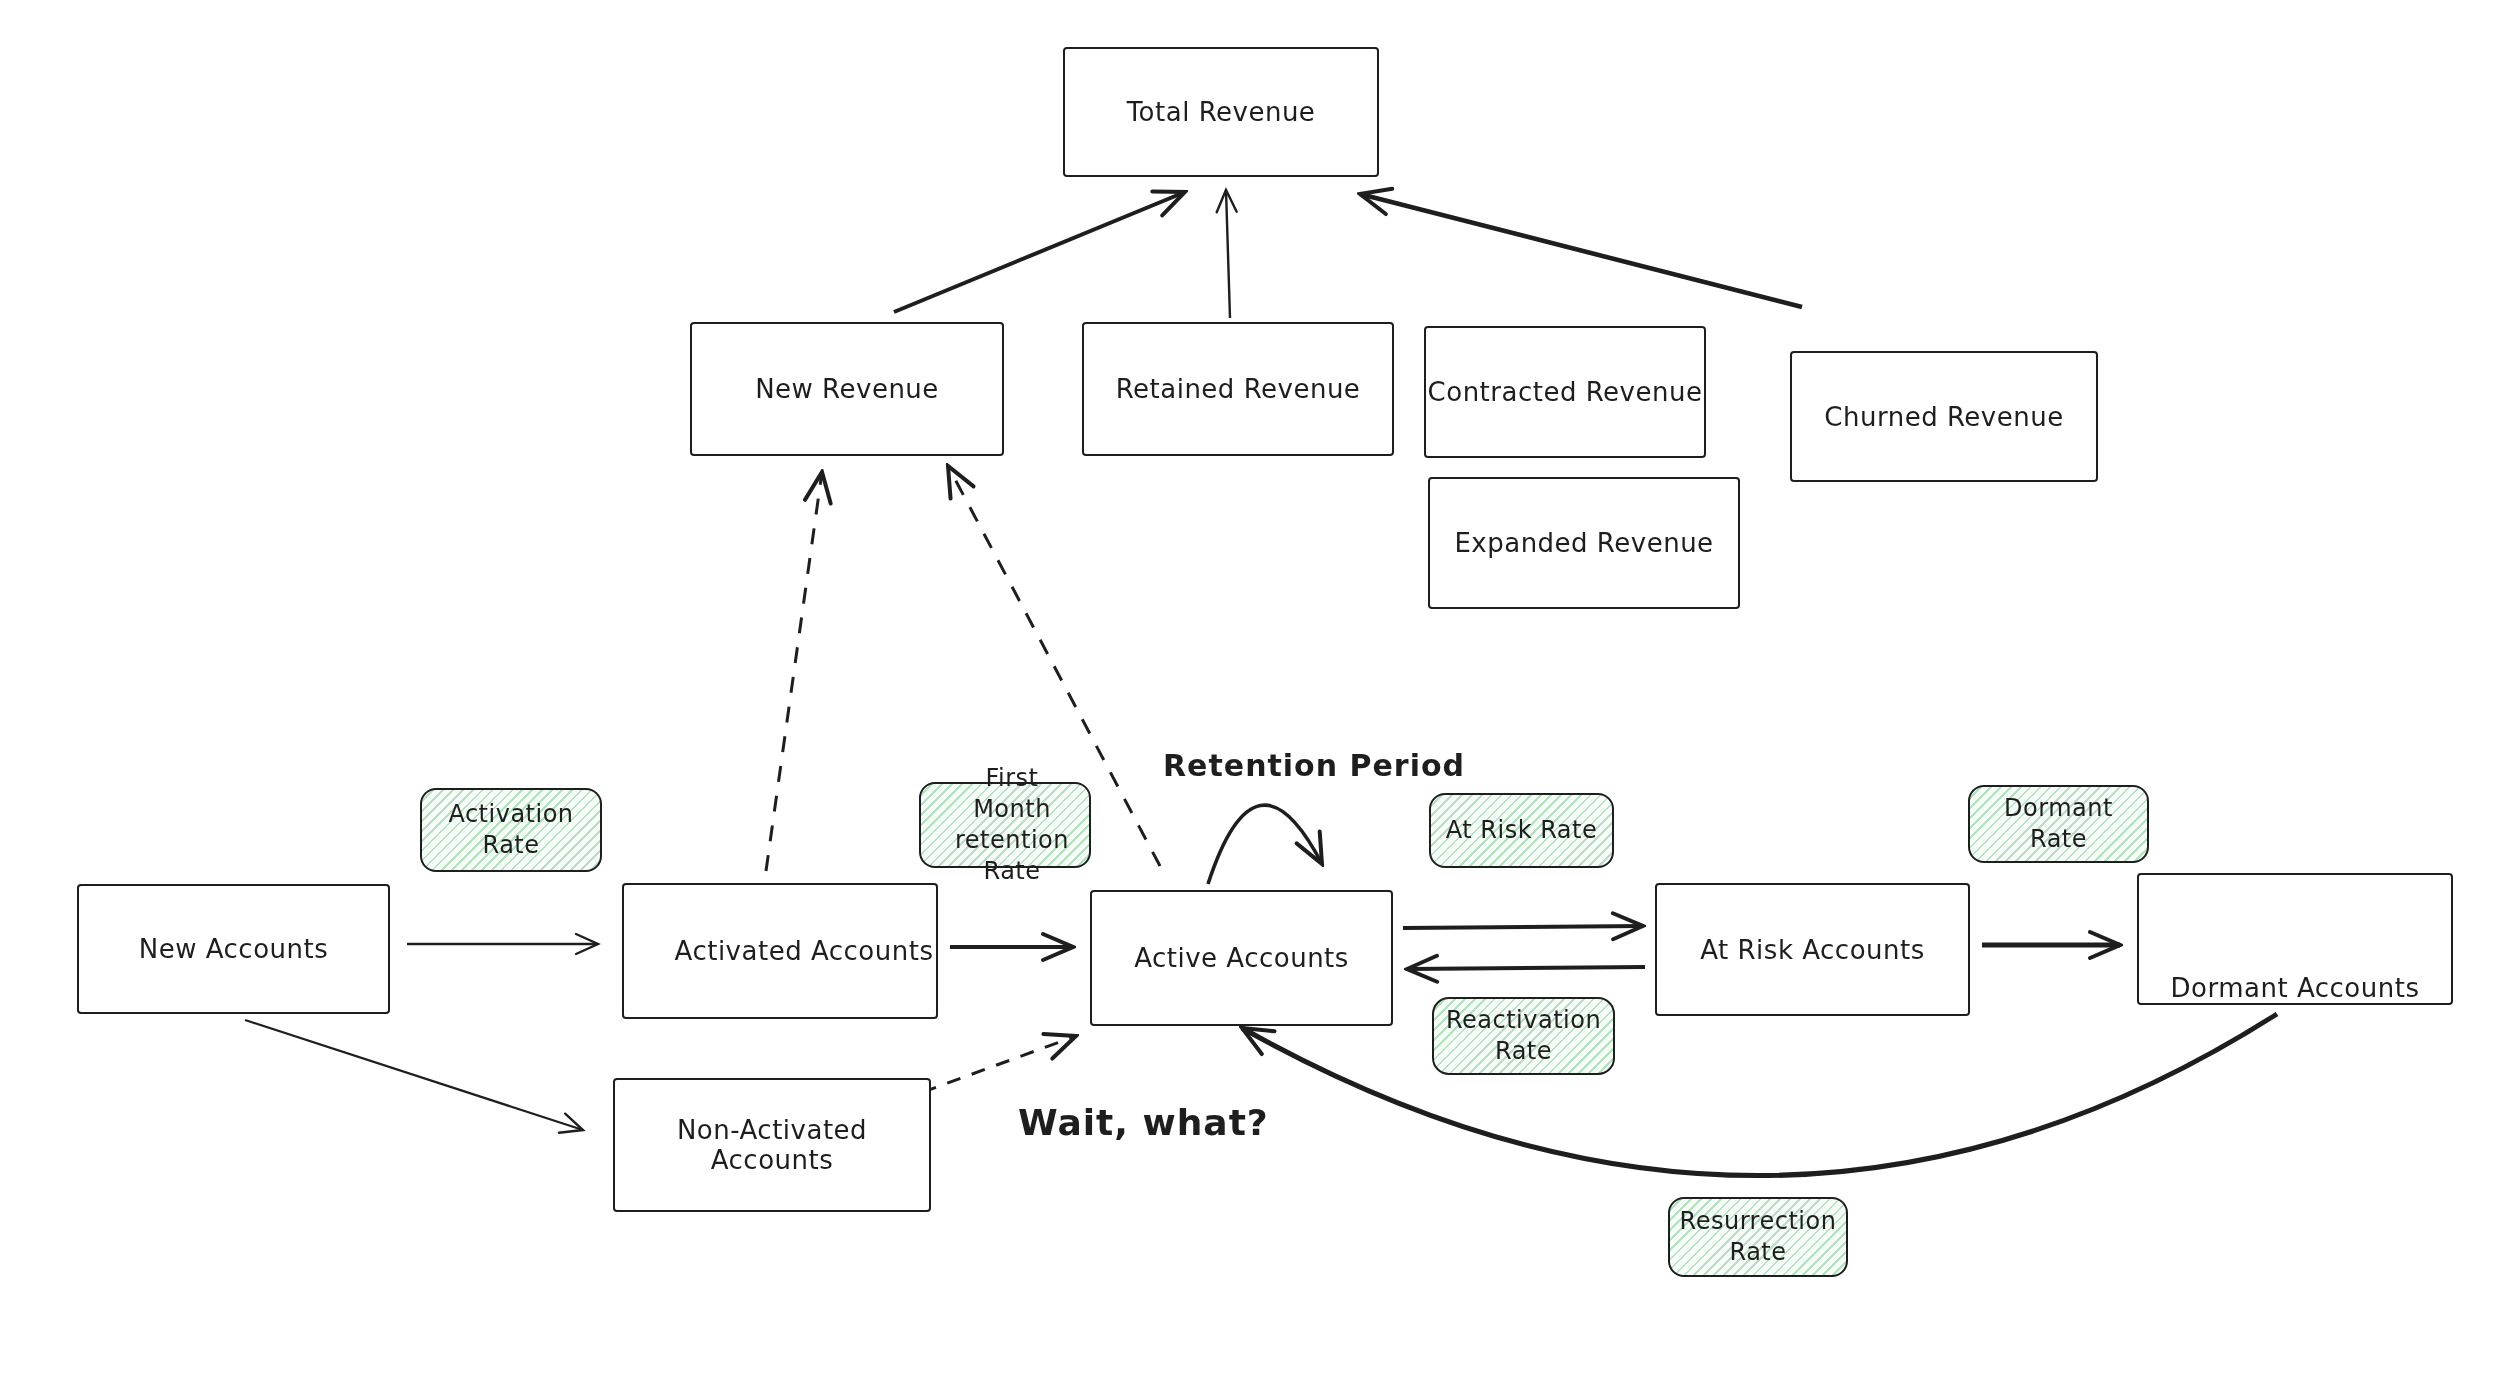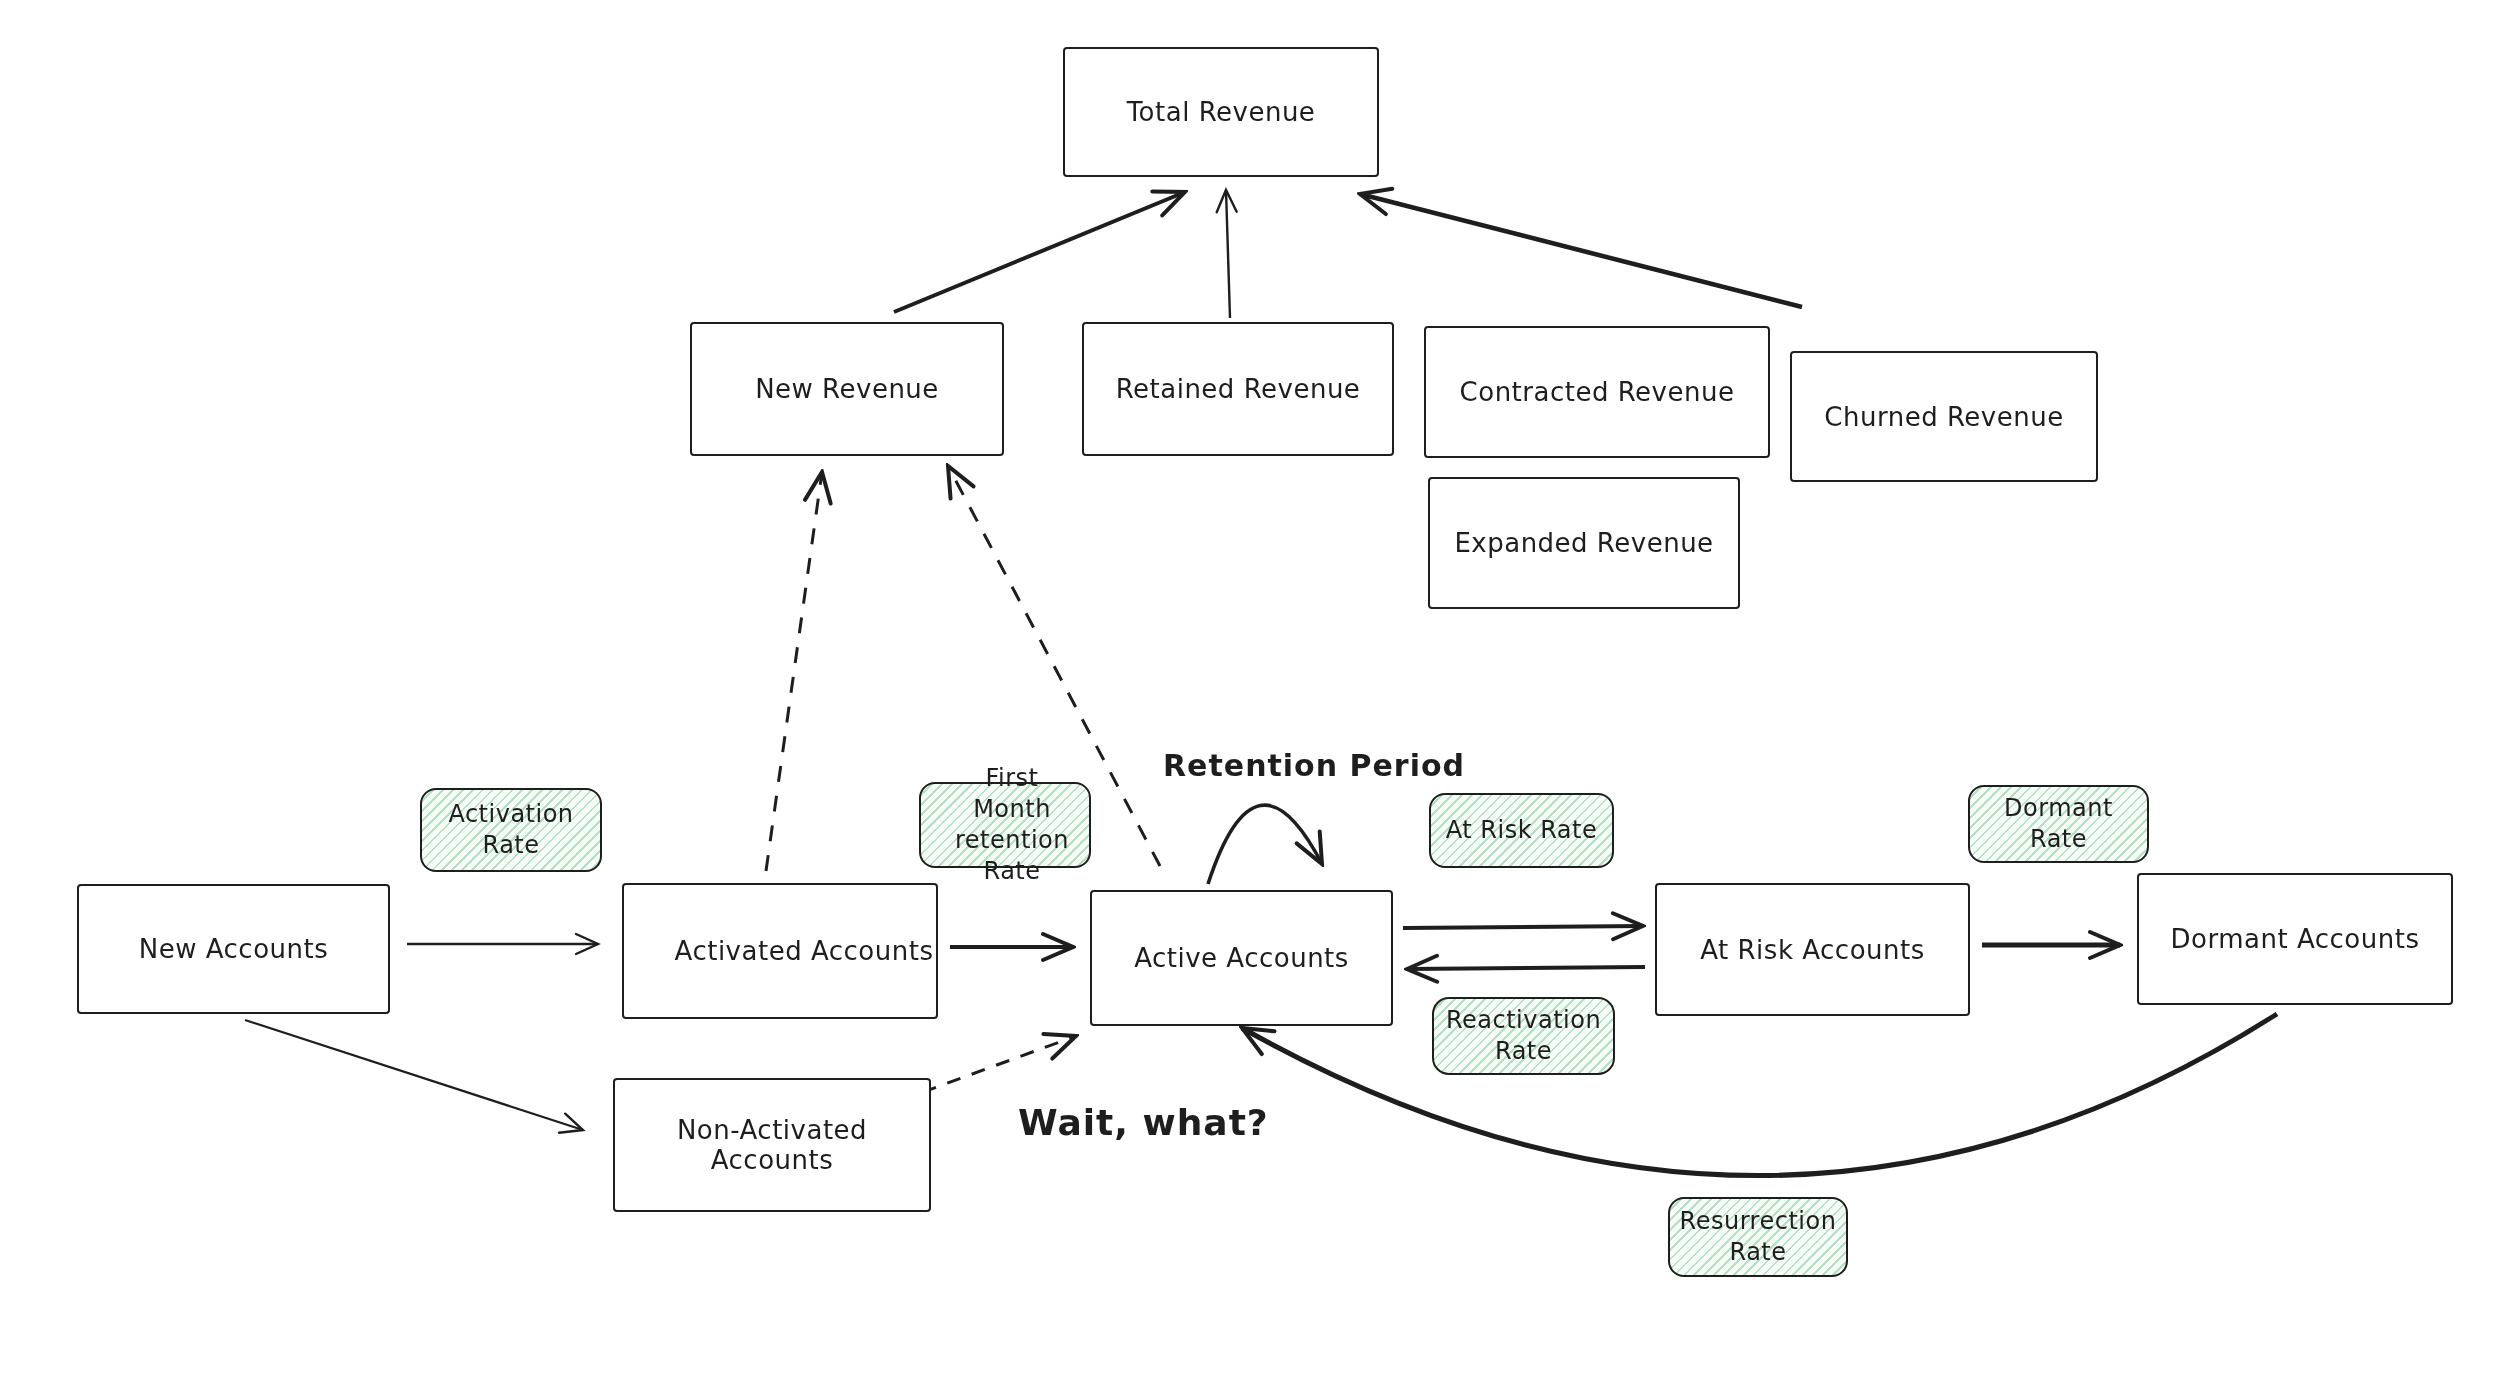--- a/index.html
+++ b/index.html
@@ -44,28 +44,28 @@
     position:absolute;
     font-size:30px;
     font-weight:600;
     letter-spacing:1px;
     white-space:nowrap;
   }
   
   #n-total{left:1063px;top:47px;width:316px;height:130px;}
   #n-new-rev{left:690px;top:322px;width:314px;height:134px;}
   #n-retained-rev{left:1082px;top:322px;width:312px;height:134px;}
-  #n-contracted-rev{left:1424px;top:326px;width:346px;height:132px;}
+  #n-contracted-rev{left:1424px;top:326px;width:282px;height:132px;}
   #n-churned-rev{left:1790px;top:331px;width:308px;height:131px;margin-top:20px;}
   #n-expanded-rev{left:1428px;top:477px;width:312px;height:132px;}
   #n-new-acct{left:77px;top:884px;width:313px;height:130px;}
   #n-activated-acct{left:622px;top:883px;width:316px;height:136px;padding-left:48px;}
   #n-active-acct{left:1090px;top:890px;width:303px;height:136px;}
   #n-atrisk-acct{left:1655px;top:883px;width:315px;height:133px;}
-  #n-dormant-acct{left:2137px;top:873px;width:316px;height:132px;}
+  #n-dormant-acct{left:2137px;top:873px;width:316px;height:132px;align-items:flex-end;}
   #n-nonactivated-acct{left:613px;top:1078px;width:318px;height:134px;}
   
   #b-activation{left:420px;top:788px;width:182px;height:84px;}
   #b-firstmonth{left:919px;top:782px;width:172px;height:86px;padding-left:22px;}
   #b-atrisk{left:1429px;top:793px;width:185px;height:75px;}
   #b-dormant{left:1968px;top:785px;width:181px;height:78px;}
   #b-reactivation{left:1432px;top:997px;width:183px;height:78px;border-radius:17px;}
   #b-resurrection{left:1668px;top:1197px;width:180px;height:80px;}
   
   #t-retention{left:1163px;top:748px;}

